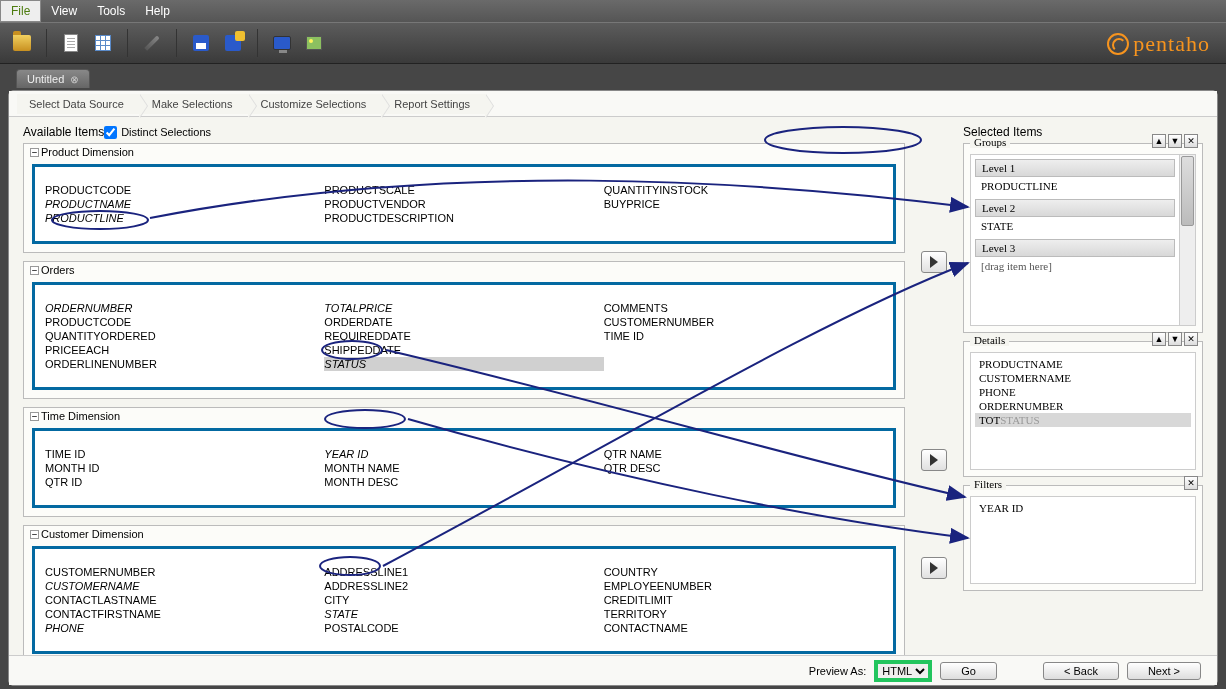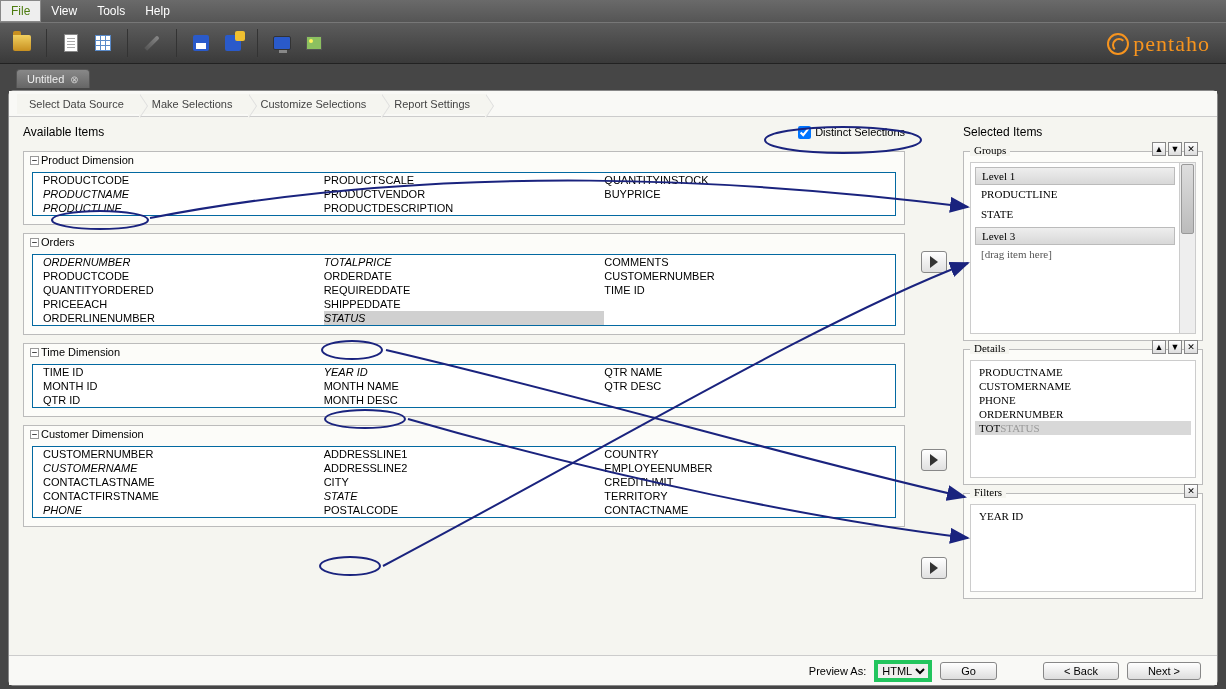--- a/index.html
+++ b/index.html
@@ -31,29 +31,29 @@
 .bcitem { position: relative; padding: 4px 16px 4px 12px; background: #f5f5f0; font-size: 11px; color: #444; cursor: pointer; }
 .bcitem::after { content: ''; position: absolute; right: -8px; top: 0; width: 0; height: 0; border-top: 12px solid transparent; border-bottom: 12px solid transparent; border-left: 8px solid #ddd; z-index: 1; }
 .bcitem::before { content: ''; position: absolute; right: -7px; top: 0; width: 0; height: 0; border-top: 12px solid transparent; border-bottom: 12px solid transparent; border-left: 8px solid #f5f5f0; z-index: 2; }
 
 
 .maincols { flex: 1; display: flex; padding: 8px 14px; gap: 12px; overflow: hidden; }
 .leftcol { flex: 1; display: flex; flex-direction: column; }
 .midcol { width: 34px; display: flex; flex-direction: column; align-items: center; }
 .rightcol { width: 240px; display: flex; flex-direction: column; }
 
-.sectitle { font-size: 12px; font-weight: normal; margin-bottom: 12px; display: flex; align-items: center; justify-content: space-between; }
+.sectitle { font-size: 12px; font-weight: normal; margin-bottom: 4px; display: flex; align-items: center; }
 .distinct { display: flex; align-items: center; gap: 4px; font-size: 11px; }
 .distinct input { margin: 0; }
 
 
 .fieldgroup { border: 1px solid #bbb; margin-bottom: 8px; padding: 0; background: #fcfcf9; }
 .fieldgroup .fglegend { font-size: 11px; padding: 2px 6px; display: flex; align-items: center; gap: 2px; }
 .fglegend .toggle { font-family: monospace; font-size: 9px; border: 1px solid #999; width: 9px; height: 9px; display: inline-flex; align-items: center; justify-content: center; line-height: 1; cursor: pointer; background: #fff; }
-.fieldbody { border: 1px solid #0369a1; margin: 4px 8px 8px 8px; padding: 0 10px; background: #fff; }
+.fieldbody { border: 3px solid #0369a1; margin: 4px 8px 8px 8px; padding: 16px 10px; background: #fff; }
 .fieldrow { display: grid; grid-template-columns: 1fr 1fr 1fr; }
 .fielditem { font-size: 11px; padding: 1px 0; cursor: pointer; }
 .fielditem.italic { font-style: italic; }
 .fielditem.sel { background: #d0d0d0; }
 
 
 .arrowbtn { width: 26px; height: 22px; border: 1px solid #888; background: linear-gradient(#fff,#e0e0e0); border-radius: 3px; display: flex; align-items: center; justify-content: center; cursor: pointer; margin-top: 8px; }
 .arrowbtn::before { content: ''; width: 0; height: 0; border-top: 6px solid transparent; border-bottom: 6px solid transparent; border-left: 8px solid #333; }
 
 
@@ -310,20 +310,21 @@
         <div class="rlegend">Groups</div>
         <div class="rtools">
           <div class="rtool">▲</div>
           <div class="rtool">▼</div>
           <div class="rtool">✕</div>
         </div>
         <div class="rbody" style="height:172px; padding-right:20px">
           <div id="levels-host">
               <div class="levelhdr">Level 1</div>
               <div class="levelitem">PRODUCTLINE</div>
+              <div class="levelhdr">Level 2</div>
               <div class="levelitem">STATE</div>
               <div class="levelhdr">Level 3</div>
               <div class="levelitem placeholder">[drag item here]</div>
             </div>
           <div class="vscroll">
               <div class="thumb"></div>
             </div>
         </div>
       </div>
 

